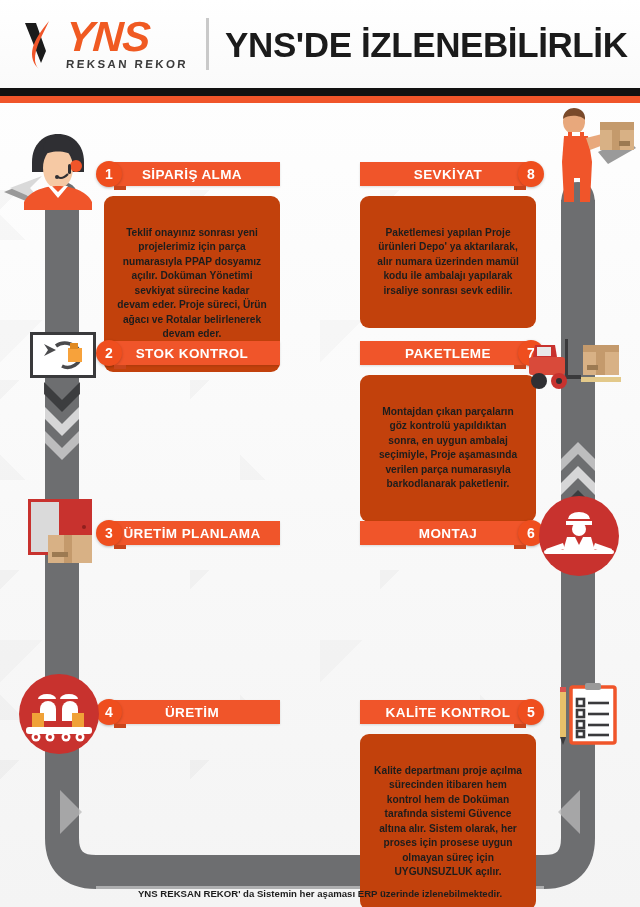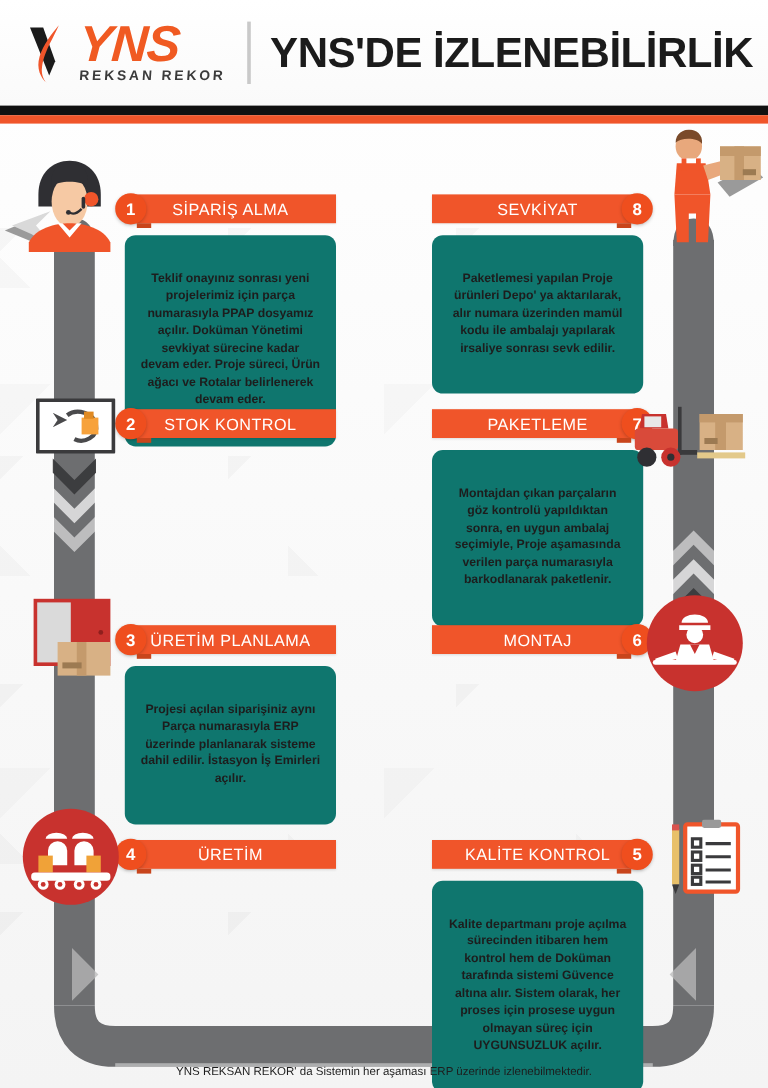--- a/index.html
+++ b/index.html
@@ -64,21 +64,21 @@
   .step.left  { left: 104px; }
   .step.right { left: 360px; }
 
   .banner {
     position: relative; height: 24px;
     background: #f0552a;
     display: flex; align-items: center; justify-content: center;
     box-shadow: 0 1px 2px rgba(0,0,0,0.12);
   }
   .banner .title {
-    color: #ffffff; font-size: 13.5px; font-weight: 400;
+    color: #ffffff; font-size: 13.5px; font-weight: 700;
     letter-spacing: 0.4px; white-space: nowrap;
   }
   .badge {
     position: absolute; top: 50%; transform: translateY(-50%);
     width: 26px; height: 26px; border-radius: 50%;
     background: #ef4e1e;
     color: #fff; font-size: 14px; font-weight: 900;
     display: flex; align-items: center; justify-content: center;
     box-shadow: 0 1px 3px rgba(0,0,0,0.22);
   }
@@ -87,38 +87,38 @@
   
   .banner .tail {
     position: absolute; bottom: -4px; width: 12px; height: 4px;
     background: #c8451c;
   }
   .step.left  .banner .tail { left: 10px; }
   .step.right .banner .tail { right: 10px; }
 
   .card {
     margin-top: 10px;
-    background: #0f766e;
+    background: #c2410c;
     border-radius: 9px;
     padding: 30px 13px 30px;
     min-height: 124px;
     display: flex; align-items: center; justify-content: center;
   }
   .card p {
     color: #1d1d1d; font-size: 10.2px; font-weight: 700;
     line-height: 1.42; text-align: center;
   }
 
   
   .ill { position: absolute; z-index: 4; }
 
   
   .footer-text {
     position: absolute; left: 0; width: 640px; top: 888px;
-    text-align: center; font-size: 9.6px; font-weight: 400; color: #1d1d1d;
+    text-align: center; font-size: 9.6px; font-weight: 700; color: #1d1d1d;
     z-index: 6;
   }
 </style>
 </head>
 <body>
 
 <div id="page">
   <div class="bg-tex"></div>
 
   <svg class="path-layer" width="640" height="907" viewBox="0 0 640 907">
@@ -343,23 +343,20 @@
       <p>Montajdan çıkan parçaların göz kontrolü yapıldıktan sonra, en uygun ambalaj seçimiyle, Proje aşamasında verilen parça numarasıyla barkodlanarak paketlenir.</p>
     </div>
   </div>
 
   <div class="step left" style="top:521px;">
     <div class="banner">
       <div class="badge">3</div>
       <div class="tail"></div>
       <span class="title">ÜRETİM PLANLAMA</span>
     </div>
-    <div class="card">
-      <p>Projesi açılan siparişiniz aynı Parça numarasıyla ERP üzerinde planlanarak sisteme dahil edilir. İstasyon İş Emirleri açılır.</p>
-    </div>
   </div>
 
   <div class="step right" style="top:521px;">
     <div class="banner">
       <div class="badge">6</div>
       <div class="tail"></div>
       <span class="title">MONTAJ</span>
     </div>
   </div>
 

